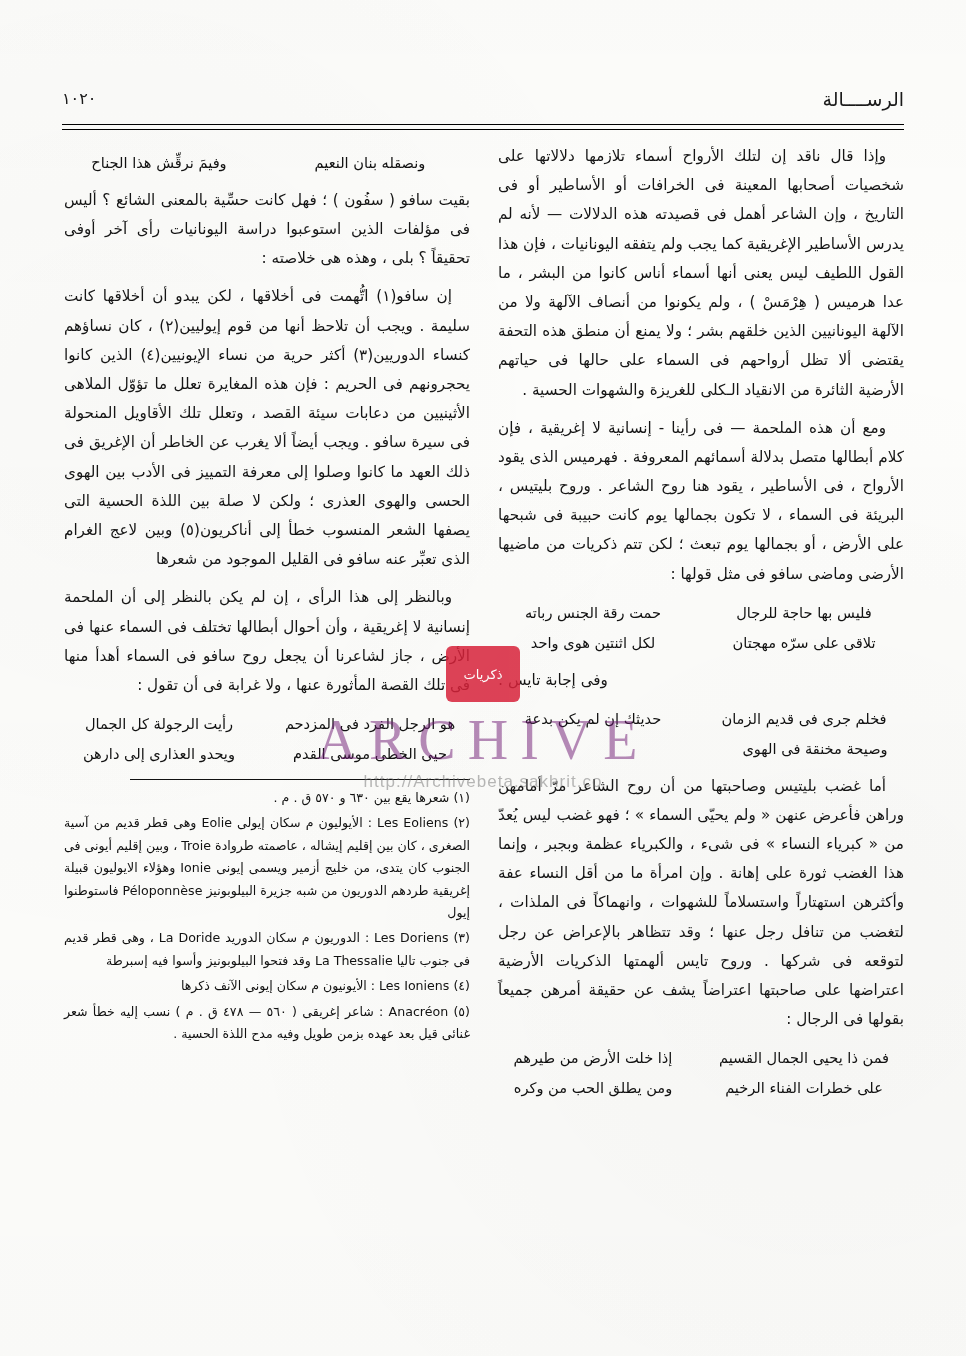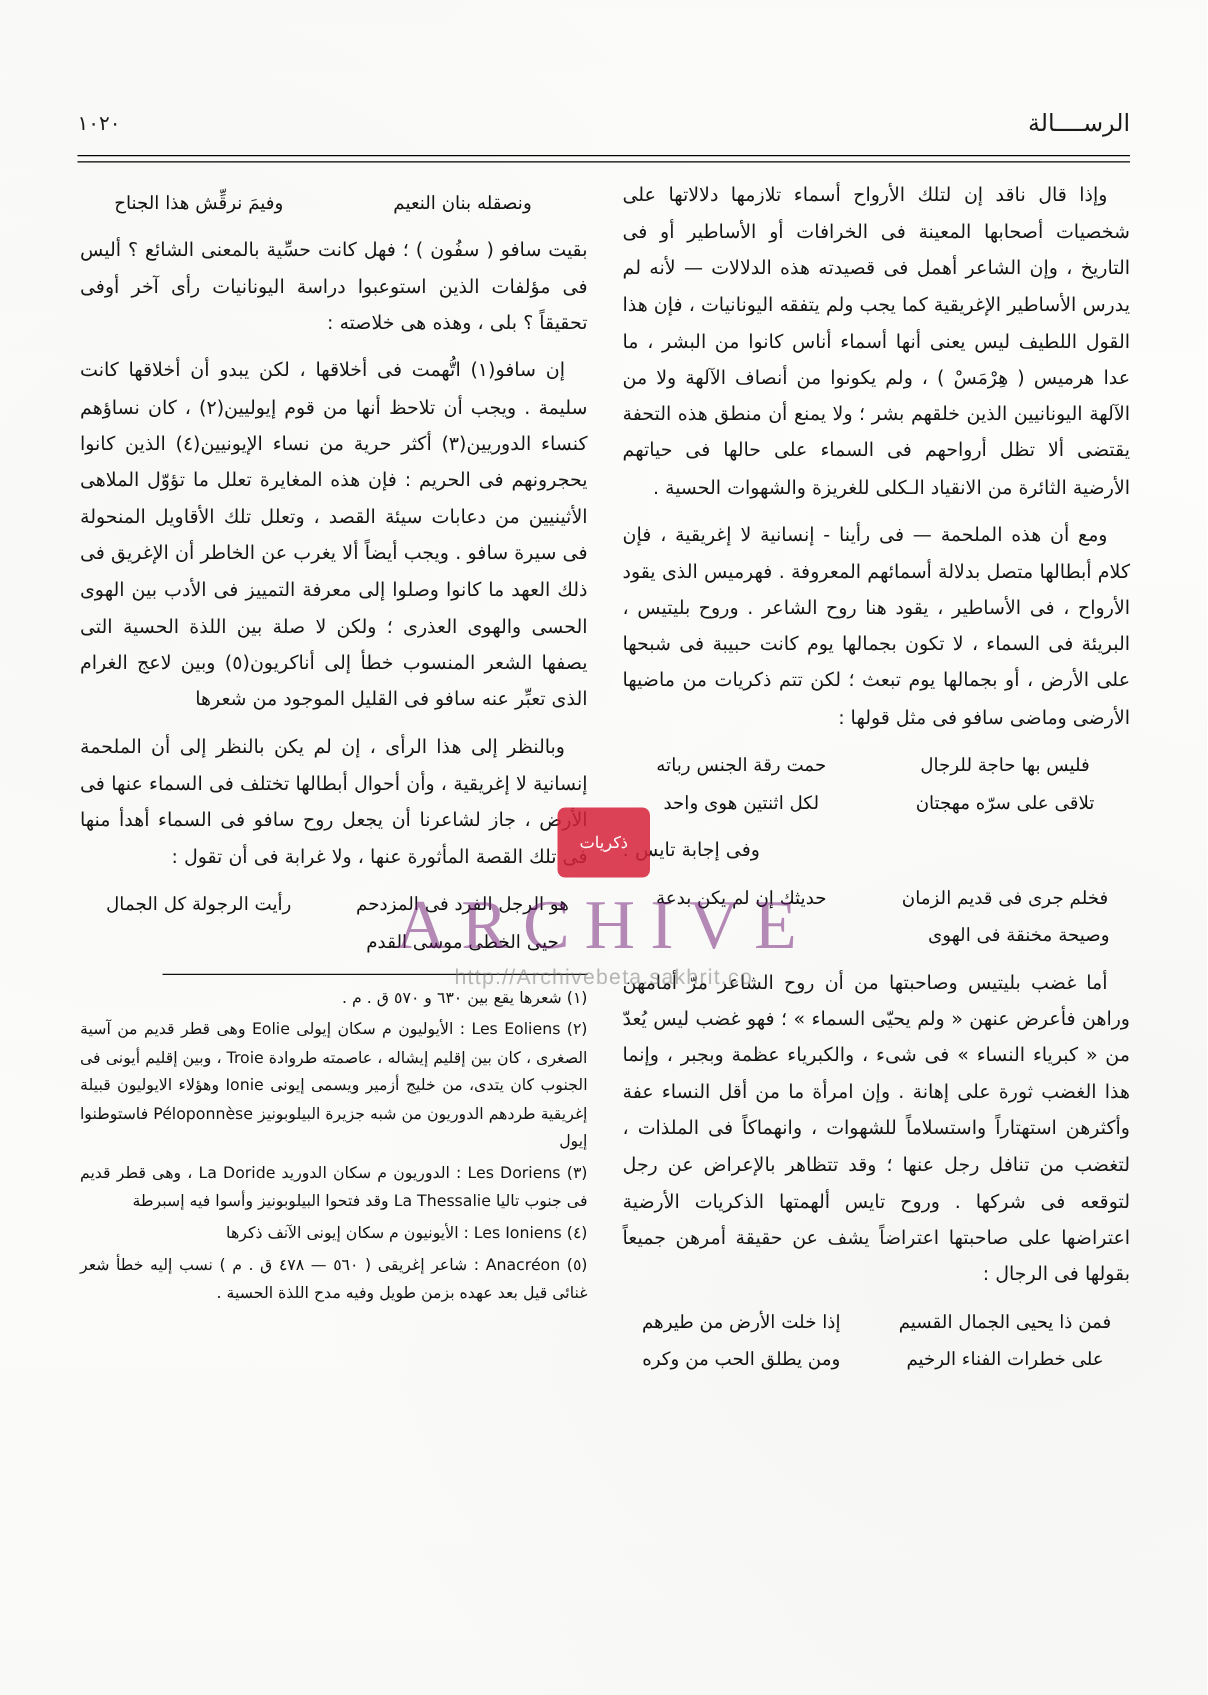--- a/index.html
+++ b/index.html
@@ -241,20 +241,21 @@
       <p class="para">إن سافو(١) اتُّهمت فى أخلاقها ، لكن يبدو أن أخلاقها كانت سليمة . ويجب أن تلاحظ أنها من قوم إيوليين(٢) ، كان نساؤهم كنساء الدوريين(٣) أكثر حرية من نساء الإيونيين(٤) الذين كانوا يحجرونهم فى الحريم : فإن هذه المغايرة تعلل ما تؤوّل الملاهى الأثينيين من دعابات سيئة القصد ، وتعلل تلك الأقاويل المنحولة فى سيرة سافو . ويجب أيضاً ألا يغرب عن الخاطر أن الإغريق فى ذلك العهد ما كانوا وصلوا إلى معرفة التمييز فى الأدب بين الهوى الحسى والهوى العذرى ؛ ولكن لا صلة بين اللذة الحسية التى يصفها الشعر المنسوب خطأ إلى أناكريون(٥) وبين لاعج الغرام الذى تعبِّر عنه سافو فى القليل الموجود من شعرها</p>
       <p class="para">وبالنظر إلى هذا الرأى ، إن لم يكن بالنظر إلى أن الملحمة إنسانية لا إغريقية ، وأن أحوال أبطالها تختلف فى السماء عنها فى الأرض ، جاز لشاعرنا أن يجعل روح سافو فى السماء أهدأ منها فى تلك القصة المأثورة عنها ، ولا غرابة فى أن تقول :</p>
 
       <div class="verse">
         <div class="line">
           <span class="hemi-a">هو الرجل الفرد فى المزدحم</span>
           <span class="hemi-b">رأيت الرجولة كل الجمال</span>
         </div>
         <div class="line">
           <span class="hemi-a">حيى الخطى موسى القدم</span>
+          <span class="hemi-b">ويحدو العذارى إلى دارهن</span>
         </div>
       </div>
 
       <div class="fn-rule"></div>
       <div class="footnotes">
         <p class="fn">(١) شعرها يقع بين ٦٣٠ و ٥٧٠ ق . م .</p>
         <p class="fn">(٢) Les Eoliens : الأيوليون م سكان إيولى Eolie وهى قطر قديم من آسية الصغرى ، كان بين إقليم إيشاله ، عاصمته طروادة Troie ، وبين إقليم أيونى فى الجنوب كان يتدى، من خليج أزمير ويسمى إيونى Ionie وهؤلاء الايوليون قبيلة إغريقية طردهم الدوريون من شبه جزيرة البيلوبونيز Péloponnèse فاستوطنوا إيول</p>
         <p class="fn">(٣) Les Doriens : الدوريون م سكان الدوريد La Doride ، وهى قطر قديم فى جنوب تاليا La Thessalie وقد فتحوا البيلوبونيز وأسوا فيه إسبرطة</p>
         <p class="fn">(٤) Les Ioniens : الأيونيون م سكان إيونى الآنف ذكرها</p>
         <p class="fn">(٥) Anacréon : شاعر إغريقى ( ٥٦٠ — ٤٧٨ ق . م ) نسب إليه خطأ شعر غنائى قيل بعد عهده بزمن طويل وفيه مدح اللذة الحسية .</p>

